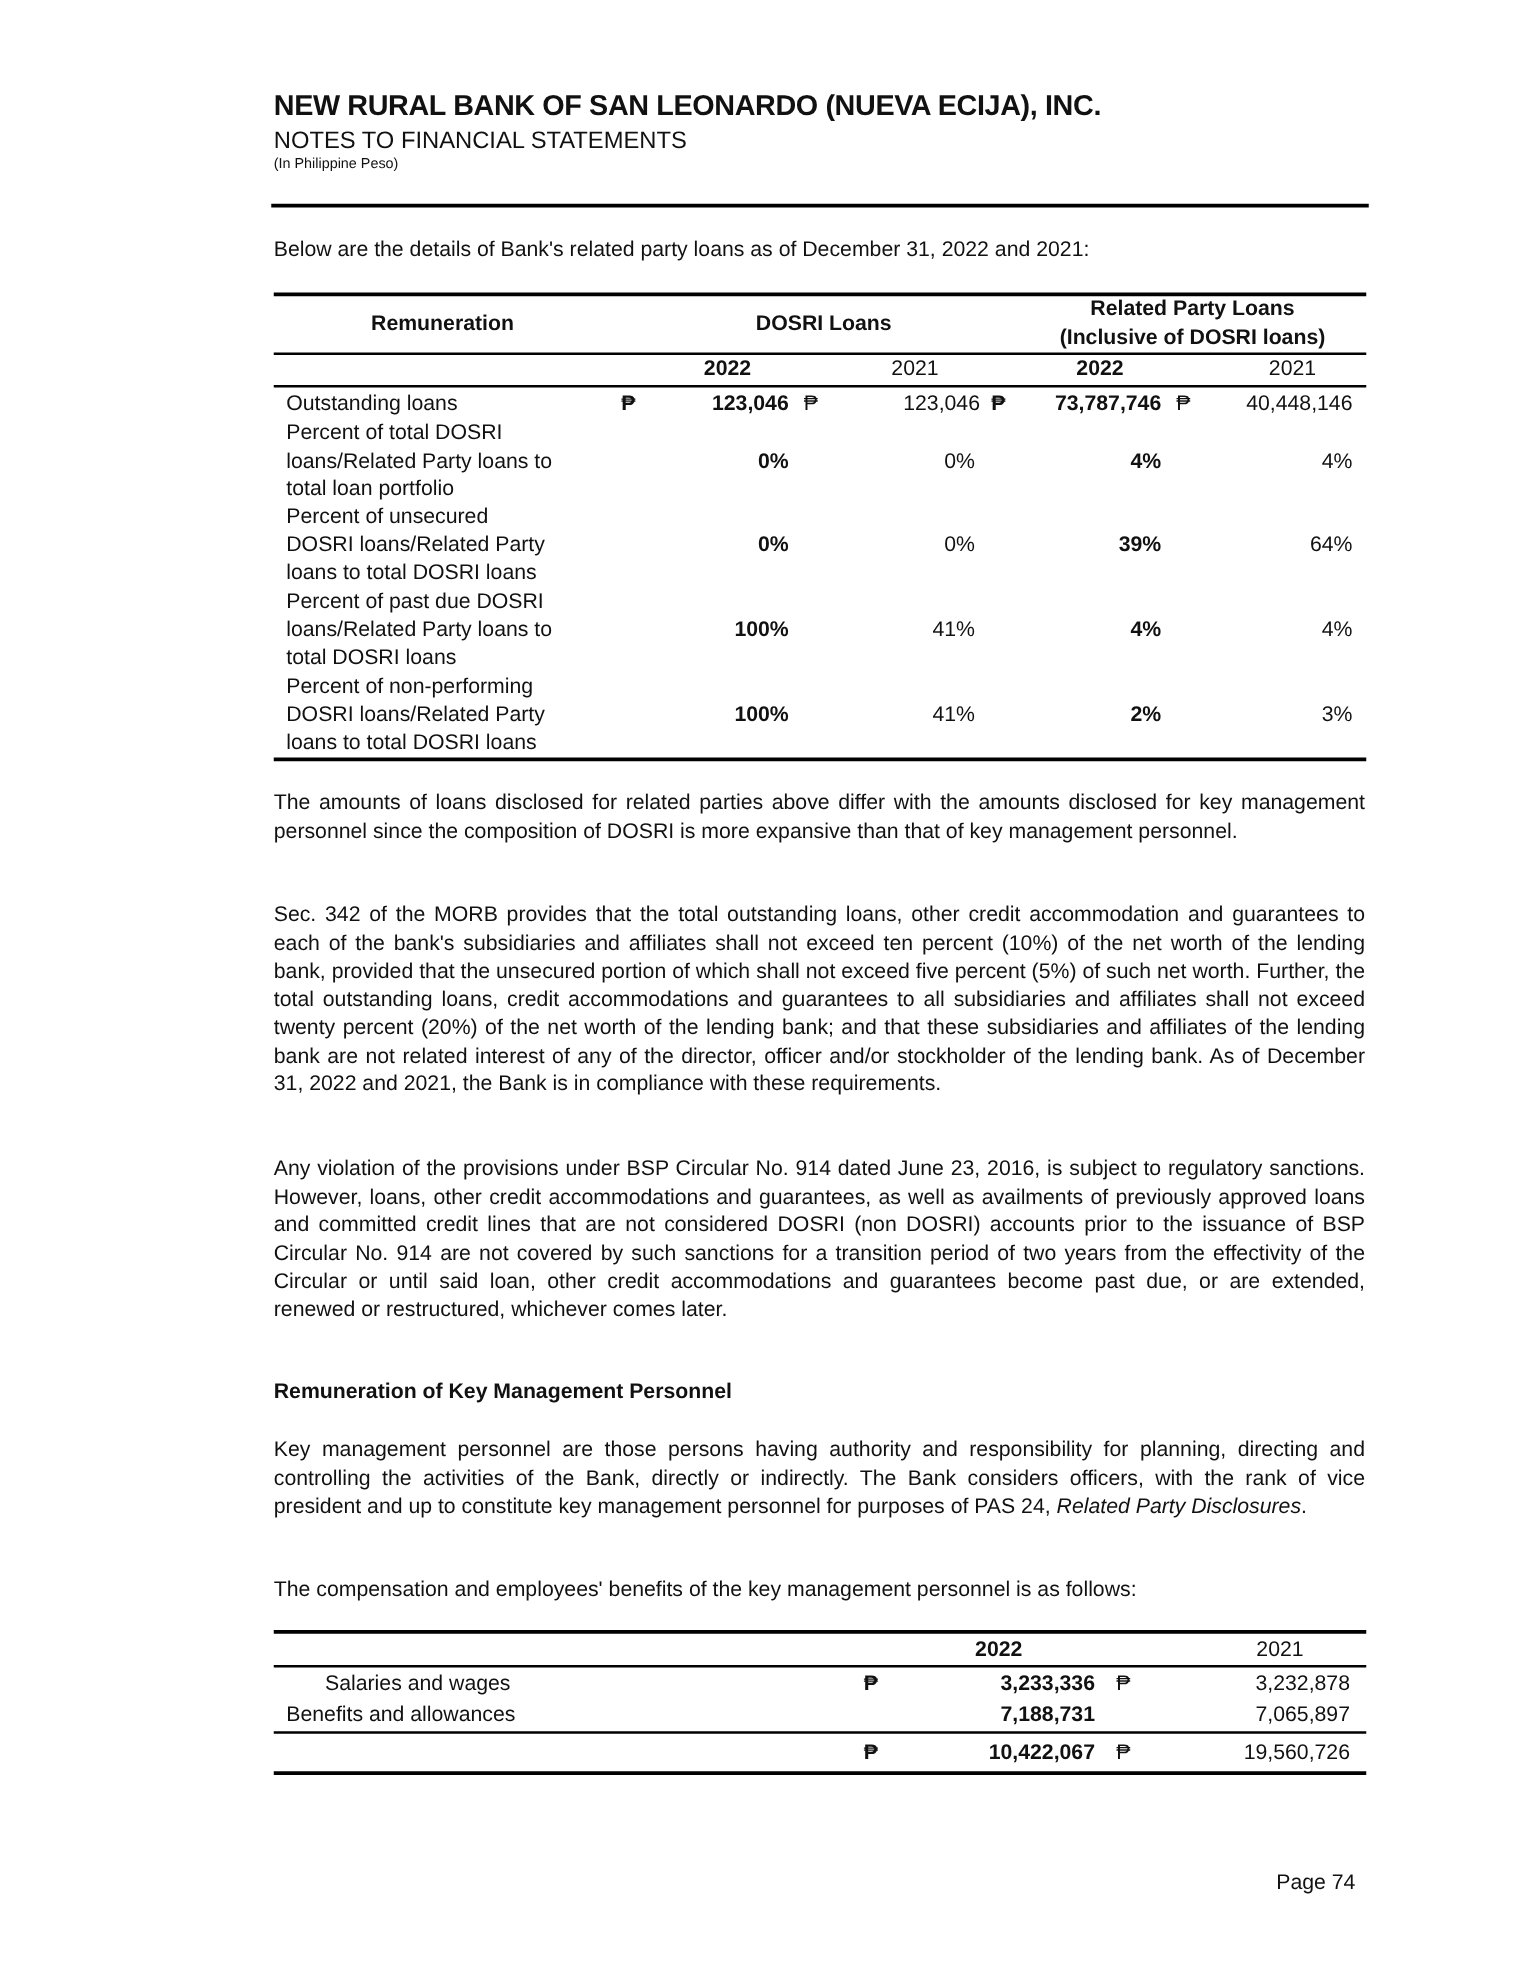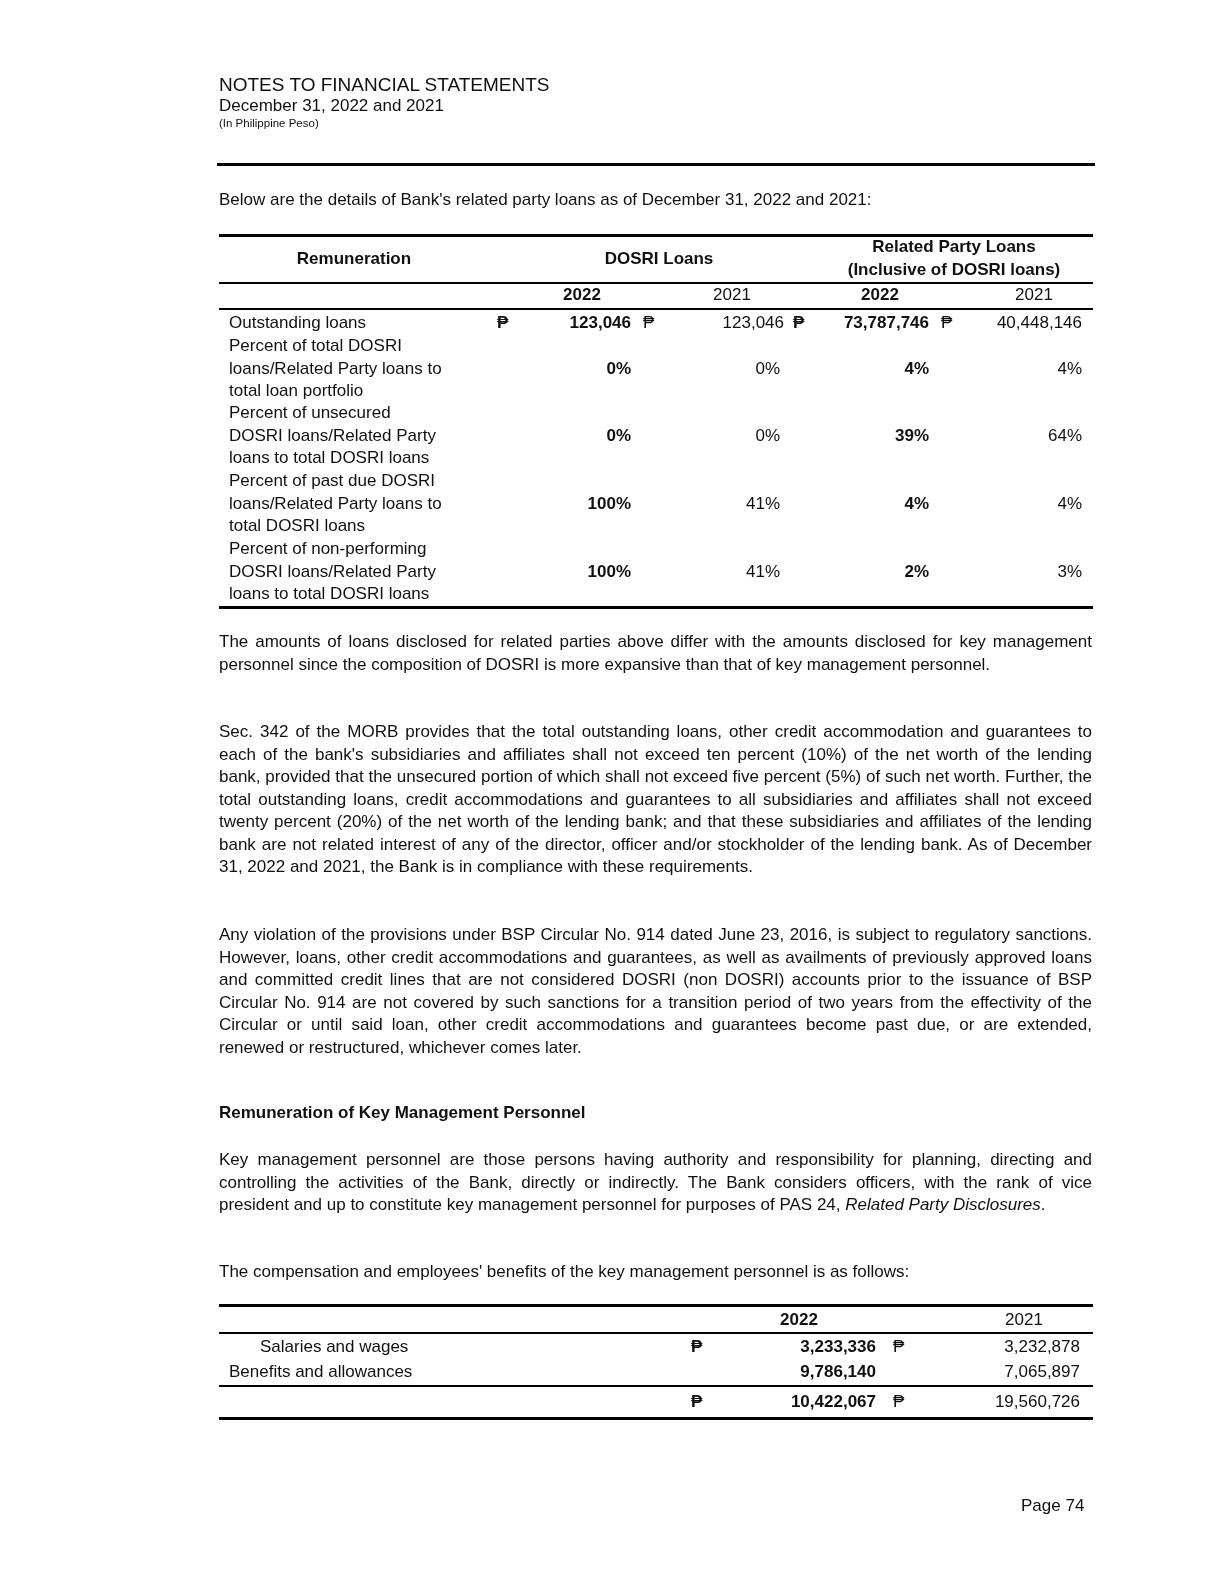--- a/index.html
+++ b/index.html
@@ -35,22 +35,22 @@
   .t2 { position: absolute; left: 219px; top: 1304px; width: 874px; height: 120px; }
   .t2 .rule-thick { position: absolute; left: 0; width: 874px; height: 3px; background: #000; }
   .t2 .rule-thin { position: absolute; left: 0; width: 874px; height: 2px; background: #000; }
 
   .page-num { position: absolute; left: 1021px; top: 1496px; font-size: 17px; }
 </style>
 </head>
 <body>
 
 <div class="header">
+  <div class="h-company">NEW RURAL BANK OF SAN LEONARDO (NUEVA ECIJA), INC.</div>
   <div class="h-notes">NOTES TO FINANCIAL STATEMENTS</div>
-  <div class="h-date">December 31, 2022 and 2021</div>
   <div class="h-unit">(In Philippine Peso)</div>
 </div>
 <div class="h-rule"></div>
 
 <div class="para" style="top:189px;">Below are the details of Bank's related party loans as of December 31, 2022 and 2021:</div>
 
 <div class="t1">
   <div class="rule-thick" style="top:0;"></div>
   <div class="hdr" style="left:40px; width:190px; top:14px;">Remuneration</div>
   <div class="hdr" style="left:330px; width:220px; top:14px;">DOSRI Loans</div>
@@ -133,21 +133,21 @@
   <div class="cell" style="left:760px; width:90px; top:5px; text-align:center;">2021</div>
   <div class="rule-thin" style="top:28px;"></div>
 
   <div class="cell" style="left:10px; top:32px;margin-left:31px;">Salaries and wages</div>
   <div class="peso b" style="left:472px; top:32px;">₱</div>
   <div class="cell num bold" style="left:520px; width:137px; top:32px;">3,233,336</div>
   <div class="peso" style="left:674px; top:32px;">₱</div>
   <div class="cell num" style="left:720px; width:141px; top:32px;">3,232,878</div>
 
   <div class="cell" style="left:10px; top:57px;">Benefits and allowances</div>
-  <div class="cell num bold" style="left:520px; width:137px; top:57px;">9,786,140</div>
+  <div class="cell num bold" style="left:520px; width:137px; top:57px;">7,188,731</div>
   <div class="cell num" style="left:720px; width:141px; top:57px;">7,065,897</div>
 
   <div class="rule-thin" style="top:81px;"></div>
 
   <div class="peso b" style="left:472px; top:87px;">₱</div>
   <div class="cell num bold" style="left:520px; width:137px; top:87px;">10,422,067</div>
   <div class="peso" style="left:674px; top:87px;">₱</div>
   <div class="cell num" style="left:720px; width:141px; top:87px;">19,560,726</div>
 
   <div class="rule-thick" style="top:113px;"></div>

